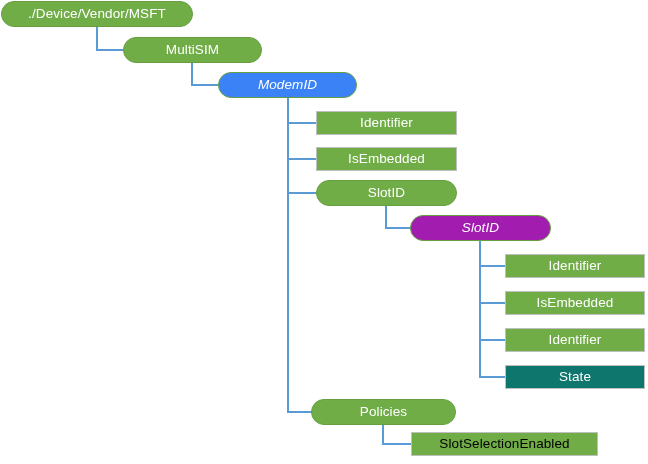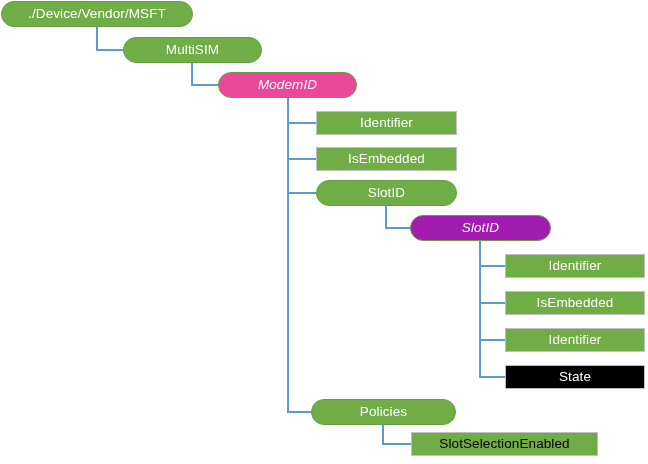--- a/index.html
+++ b/index.html
@@ -77,21 +77,21 @@
       <polyline points="480,377 505,377" fill="none" stroke="#5B9BD5" stroke-width="2" stroke-linecap="square" stroke-linejoin="miter"></polyline>
       <polyline points="383,425 383,444 411,444" fill="none" stroke="#5B9BD5" stroke-width="2" stroke-linecap="square" stroke-linejoin="miter"></polyline>
     </svg>
   <div id="node-layer">
       <div class="node rounded" style="left: 1px; top: 1px; width: 192px; height: 26px; background: rgb(112, 173, 71); color: rgb(255, 255, 255);">
         <span class="node-label">./Device/Vendor/MSFT</span>
       </div>
       <div class="node rounded" style="left: 123px; top: 37px; width: 139px; height: 26px; background: rgb(112, 173, 71); color: rgb(255, 255, 255);">
         <span class="node-label">MultiSIM</span>
       </div>
-      <div class="node rounded italic" style="left: 218px; top: 72px; width: 139px; height: 26px; background: #ec4899; color: rgb(255, 255, 255);">
+      <div class="node rounded italic" style="left: 218px; top: 72px; width: 139px; height: 26px; background: #3b82f6; color: rgb(255, 255, 255);">
         <span class="node-label">ModemID</span>
       </div>
       <div class="node leaf" style="left: 316px; top: 111px; width: 141px; height: 24px; background: rgb(112, 173, 71); color: rgb(255, 255, 255); border-color: rgb(191, 191, 191);">
         <span class="node-label">Identifier</span>
       </div>
       <div class="node leaf" style="left: 316px; top: 147px; width: 141px; height: 24px; background: rgb(112, 173, 71); color: rgb(255, 255, 255); border-color: rgb(191, 191, 191);">
         <span class="node-label">IsEmbedded</span>
       </div>
       <div class="node rounded" style="left: 316px; top: 180px; width: 141px; height: 26px; background: rgb(112, 173, 71); color: rgb(255, 255, 255);">
         <span class="node-label">SlotID</span>
@@ -101,21 +101,21 @@
       </div>
       <div class="node leaf" style="left: 505px; top: 254px; width: 140px; height: 24px; background: rgb(112, 173, 71); color: rgb(255, 255, 255); border-color: rgb(191, 191, 191);">
         <span class="node-label">Identifier</span>
       </div>
       <div class="node leaf" style="left: 505px; top: 291px; width: 140px; height: 24px; background: rgb(112, 173, 71); color: rgb(255, 255, 255); border-color: rgb(191, 191, 191);">
         <span class="node-label">IsEmbedded</span>
       </div>
       <div class="node leaf" style="left: 505px; top: 328px; width: 140px; height: 24px; background: rgb(112, 173, 71); color: rgb(255, 255, 255); border-color: rgb(191, 191, 191);">
         <span class="node-label">Identifier</span>
       </div>
-      <div class="node leaf" style="left: 505px; top: 365px; width: 140px; height: 24px; background: #000000; color: rgb(255, 255, 255); border-color: rgb(191, 191, 191);">
+      <div class="node leaf" style="left: 505px; top: 365px; width: 140px; height: 24px; background: #0f766e; color: rgb(255, 255, 255); border-color: rgb(191, 191, 191);">
         <span class="node-label">State</span>
       </div>
       <div class="node rounded" style="left: 311px; top: 399px; width: 145px; height: 26px; background: rgb(112, 173, 71); color: rgb(255, 255, 255);">
         <span class="node-label">Policies</span>
       </div>
       <div class="node leaf" style="left: 411px; top: 432px; width: 187px; height: 24px; background: rgb(112, 173, 71); color: #000000; border-color: rgb(191, 191, 191); align-items: center;">
         <span class="node-label">SlotSelectionEnabled</span>
       </div>
     </div>
 </div>

